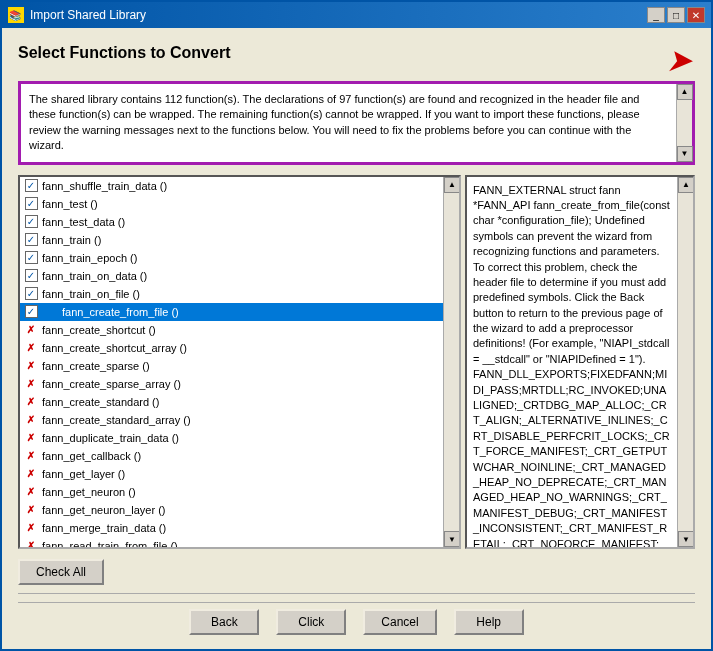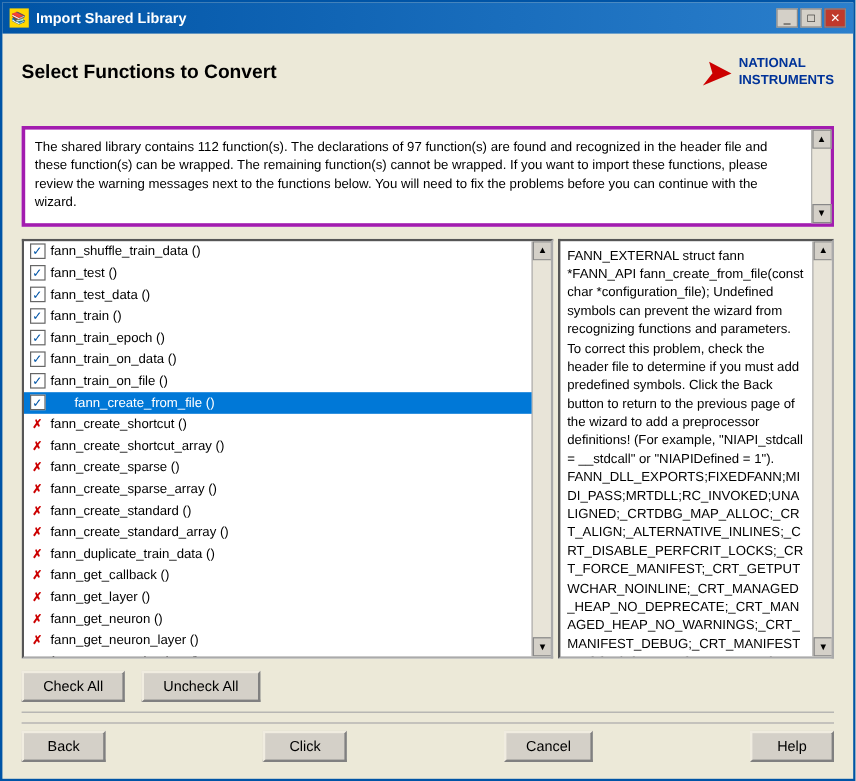--- a/index.html
+++ b/index.html
@@ -40,21 +40,21 @@
       background: #ffd700;
       display: flex;
       align-items: center;
       justify-content: center;
       font-size: 10px;
       font-weight: bold;
       color: #333;
     }
     .title-text {
       font-size: 12px;
-      font-weight: bold;
+      font-weight: normal;
     }
     .title-buttons {
       display: flex;
       gap: 2px;
     }
     .title-btn {
       width: 18px;
       height: 16px;
       background: #d4d0c8;
       border: 1px solid #888;
@@ -68,23 +68,23 @@
     .title-btn.close { background: #c0392b; color: white; }
     .content {
       flex: 1;
       display: flex;
       flex-direction: column;
       padding: 16px 16px 10px 16px;
       overflow: hidden;
     }
     .header-section {
       display: flex;
-      align-items: center;
+      align-items: flex-start;
       justify-content: space-between;
-      margin-bottom: 28px;
+      margin-bottom: 4px;
     }
     .page-title {
       font-size: 16px;
       font-weight: bold;
       color: #000;
     }
     .ni-logo {
       display: flex;
       align-items: center;
       gap: 4px;
@@ -251,21 +251,21 @@
       border-right: 2px solid #808080;
       padding: 4px 16px;
       font-size: 12px;
       cursor: pointer;
       color: #000;
       min-width: 70px;
       text-align: center;
     }
     .nav-buttons {
       display: flex;
-      justify-content: space-between;
+      justify-content: center;
       gap: 17px;
       flex-shrink: 0;
       padding: 6px 0 4px 0;
       border-top: 1px solid #aaa;
     }
     .divider {
       height: 1px;
       background: #aaa;
       margin: 0 0 8px 0;
       flex-shrink: 0;
@@ -295,24 +295,20 @@
       <div class="title-btn close">✕</div>
     </div>
   </div>
 
   <div class="content">
 
     <div class="header-section">
       <span class="page-title">Select Functions to Convert</span>
       <div class="ni-logo">
         <span class="ni-chevron">➤</span>
-        <div class="ni-logo-text">
-          <span>NATIONAL</span><br>
-          <span>INSTRUMENTS</span>
-        </div>
       </div>
     </div>
 
     <div class="description-box">
       <div style="padding-right:18px;">
         <span>The shared library contains 112 function(s). The declarations of 97 function(s) are found and recognized in the header file and these function(s) can be wrapped. The remaining function(s) cannot be wrapped. If you want to import these functions, please review the warning messages next to the functions below. You will need to fix the problems before you can continue with the wizard.</span>
       </div>
       <div class="description-scrollbar">
         <div class="scroll-btn">▲</div>
         <div class="scroll-track"></div>
@@ -475,21 +471,20 @@
           <div class="scroll-btn">▲</div>
           <div class="scroll-track"></div>
           <div class="scroll-btn">▼</div>
         </div>
       </div>
     </div>
 
     <div class="bottom-buttons">
       <div class="check-uncheck">
         <button class="btn">Check All</button>
-        <button class="btn">Uncheck All</button>
       </div>
     </div>
 
     <div class="divider"></div>
 
     <div class="nav-buttons">
       <button class="btn">Back</button>
       <button class="btn">Click</button>
       <button class="btn">Cancel</button>
       <button class="btn">Help</button>

